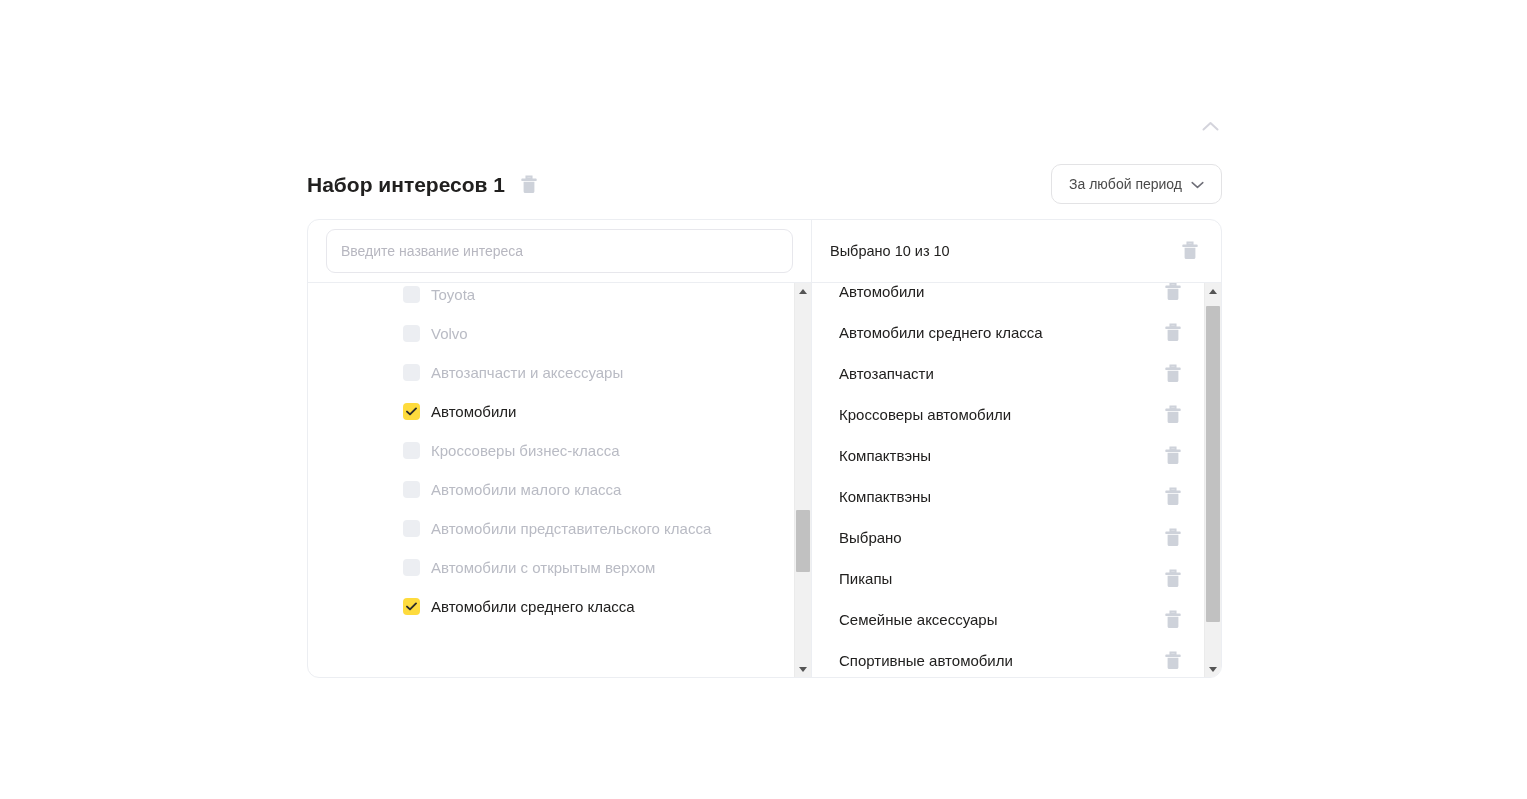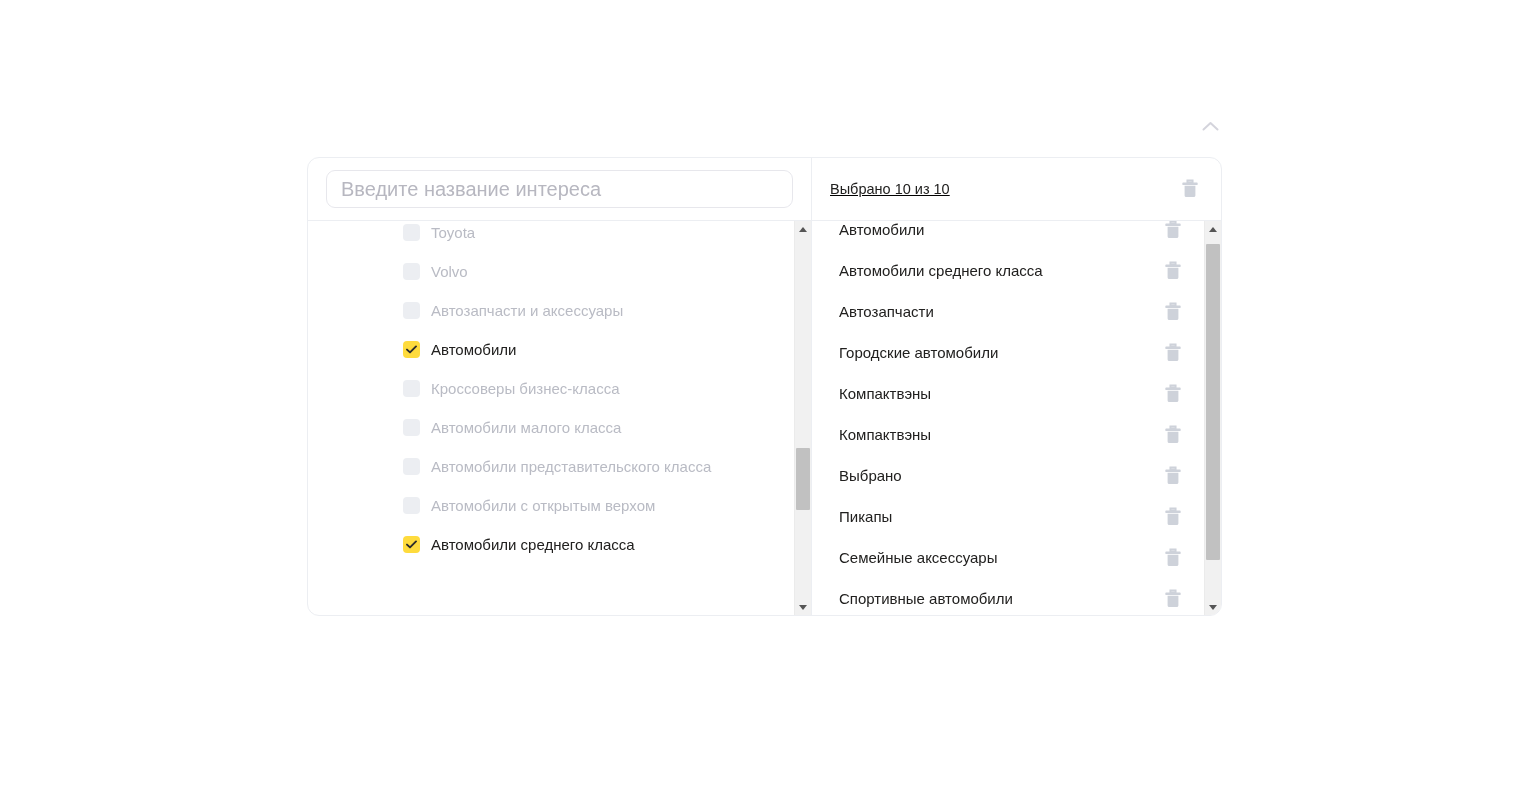--- a/index.html
+++ b/index.html
@@ -117,38 +117,37 @@
     height: 100%;
   }
 
   .pane-left {
     width: 504px;
     border-right: 1px solid #eceef2;
   }
 
   .pane-right {
     flex: 1;
-    text-decoration: underline;
   }
 
   .pane-head {
     height: 63px;
     border-bottom: 1px solid #eceef2;
     display: flex;
     align-items: center;
     padding: 0 18px;
   }
 
   .search-input {
     width: 100%;
-    height: 38px;
+    height: 44px;
     border: 1px solid #e7e7ec;
     border-radius: 9px;
     padding: 0 14px;
-    font-size: 20px;
+    font-size: 14px;
     font-family: inherit;
     color: #21201f;
     background: #fff;
     outline: none;
   }
   .search-input::placeholder { color: #b7b7c0; }
 
   .pane-right .pane-head {
     justify-content: space-between;
     padding: 0 22px 0 18px;
@@ -275,20 +274,38 @@
   <div class="section">
 
     <div class="section-head">
       <div class="collapse-btn">
         <svg width="17" height="10" viewBox="0 0 17 10" aria-hidden="true">
           <path d="M1.5 8.5 L8.5 2 L15.5 8.5" fill="none" stroke="#d4d4dc" stroke-width="2" stroke-linecap="round" stroke-linejoin="round"></path>
         </svg>
       </div>
     </div>
 
+    <div class="set-row">
+      <div class="set-title">Набор интересов 1</div>
+      <span class="icon-trash set-trash">
+        <svg width="18" height="20" viewBox="0 0 18 20" aria-hidden="true">
+          <path d="M6.4 1.4h5.2v2.1H6.4z" fill="none" stroke="#ced2da" stroke-width="1.9"></path>
+          <rect x="1.4" y="3.6" width="15.2" height="2.5" rx="0.6" fill="#ced2da"></rect>
+          <path d="M3.6 6.8h10.8v9.6a1.6 1.6 0 0 1-1.6 1.6H5.2a1.6 1.6 0 0 1-1.6-1.6z" fill="#ced2da"></path>
+        </svg>
+      </span>
+      <div class="period-select">
+        <span>За любой период</span>
+        <span>
+          <svg width="13" height="8" viewBox="0 0 13 8" aria-hidden="true">
+            <path d="M1.2 1.6 L6.5 6.4 L11.8 1.6" fill="none" stroke="#6f6f78" stroke-width="1.5" stroke-linecap="round" stroke-linejoin="round"></path>
+          </svg>
+        </span>
+      </div>
+    </div>
 
     <div class="picker">
 
       <div class="pane pane-left">
         <div class="pane-head">
           <input class="search-input" type="text" placeholder="Введите название интереса" style="">
         </div>
         <div class="list-wrap">
           <div class="list" id="available-list">
               <div class="opt">
@@ -385,21 +402,21 @@
                 <span class="sel-label">Автозапчасти</span>
                 <span class="icon-trash row-trash">
                   <svg width="18" height="20" viewBox="0 0 18 20" aria-hidden="true">
                     <path d="M6.4 1.4h5.2v2.1H6.4z" fill="none" stroke="#ced2da" stroke-width="1.9"></path>
                     <rect x="1.4" y="3.6" width="15.2" height="2.5" rx="0.6" fill="#ced2da"></rect>
                     <path d="M3.6 6.8h10.8v9.6a1.6 1.6 0 0 1-1.6 1.6H5.2a1.6 1.6 0 0 1-1.6-1.6z" fill="#ced2da"></path>
                   </svg>
                 </span>
               </div>
               <div class="sel-row">
-                <span class="sel-label">Городские автомобили</span>
+                <span class="sel-label">Кроссоверы автомобили</span>
                 <span class="icon-trash row-trash">
                   <svg width="18" height="20" viewBox="0 0 18 20" aria-hidden="true">
                     <path d="M6.4 1.4h5.2v2.1H6.4z" fill="none" stroke="#ced2da" stroke-width="1.9"></path>
                     <rect x="1.4" y="3.6" width="15.2" height="2.5" rx="0.6" fill="#ced2da"></rect>
                     <path d="M3.6 6.8h10.8v9.6a1.6 1.6 0 0 1-1.6 1.6H5.2a1.6 1.6 0 0 1-1.6-1.6z" fill="#ced2da"></path>
                   </svg>
                 </span>
               </div>
               <div class="sel-row">
                 <span class="sel-label">Компактвэны</span>

